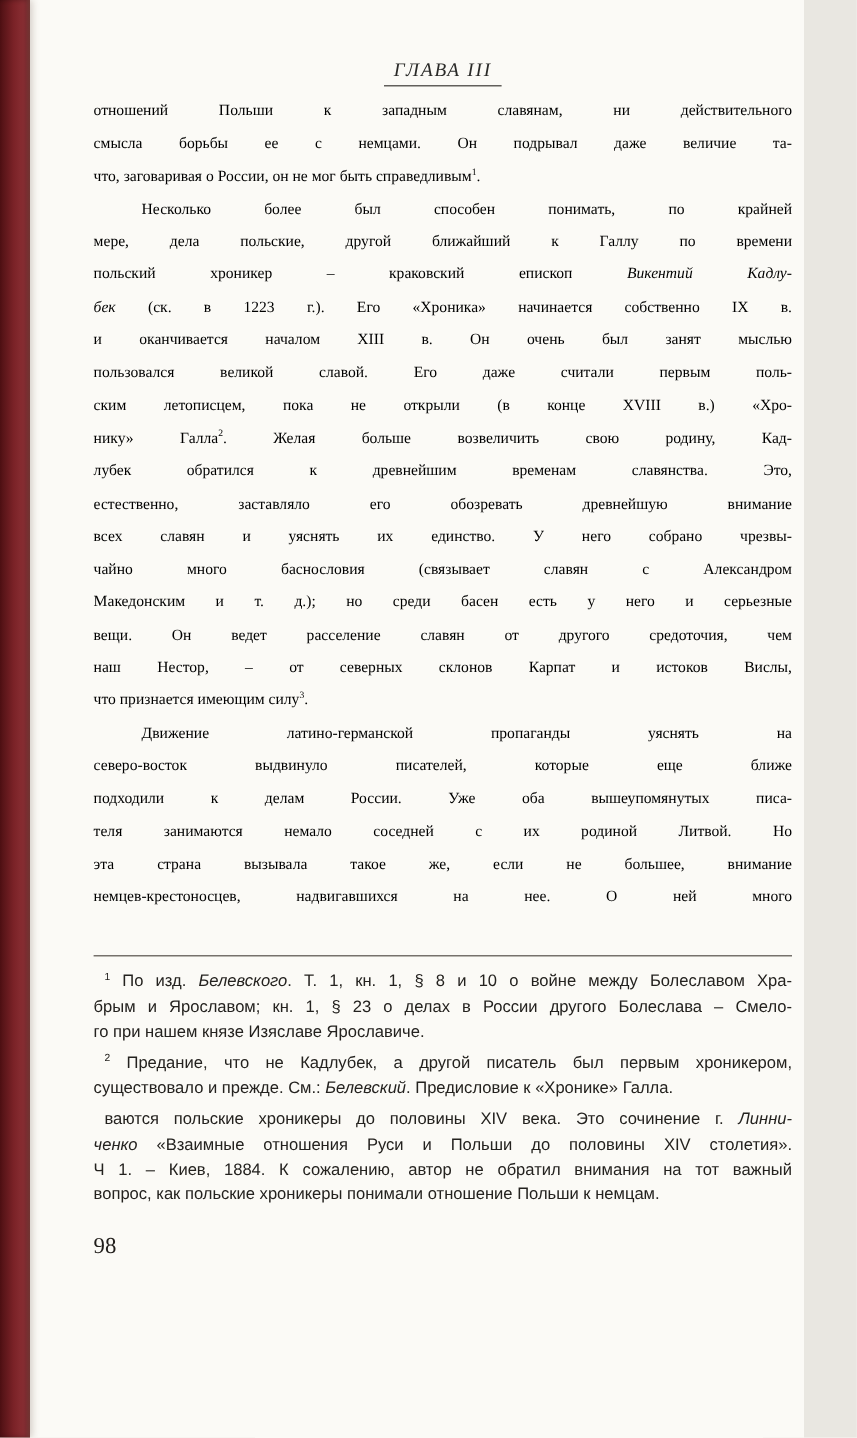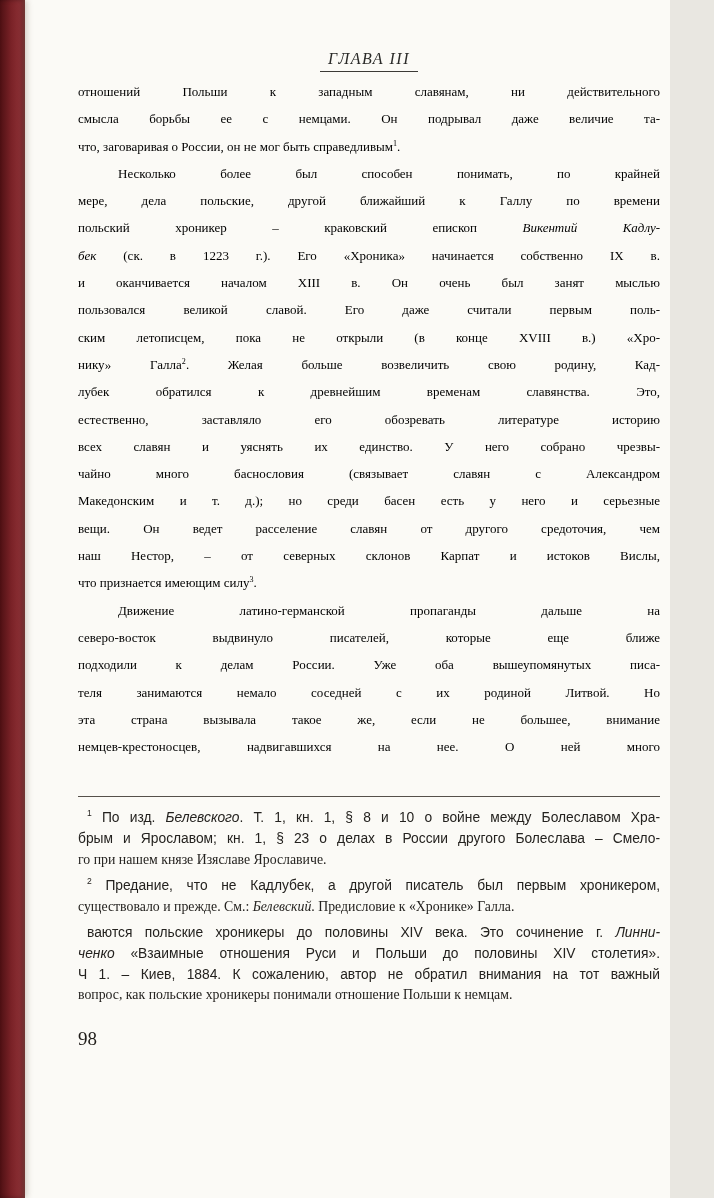--- a/index.html
+++ b/index.html
@@ -50,21 +50,21 @@
   }
   .footnotes {
     margin-top: 11px;
     font-family: "Liberation Sans", sans-serif;
     font-size: 13.8px;
     line-height: 20.6px;
     color: #24221f;
   }
   .fn { margin-bottom: 6px; }
   .fn .line { text-align: justify; text-align-last: justify; }
-  .fn .line:last-child { text-align-last: left; font-family: Liberation Serif, serif; }
+  .fn .line:last-child { text-align-last: left; }
   .fn .line:first-child { text-indent: 9px; }
   .page-number {
     margin-top: 22px;
     font-size: 19px;
     color: #201d1a;
   }
   sup { font-size: 0.62em; line-height: 0; vertical-align: super; }
 </style>
 </head>
 <body>
@@ -86,30 +86,30 @@
       <div class="para indent">
           <div class="line">Несколько более был способен понимать, по крайней</div>
           <div class="line">мере, дела польские, другой ближайший к Галлу по времени</div>
           <div class="line">польский хроникер – краковский епископ <i>Викентий Кадлу-</i></div>
           <div class="line"><i>бек</i> (ск. в 1223 г.). Его «Хроника» начинается собственно IX в.</div>
           <div class="line">и оканчивается началом XIII в. Он очень был занят мыслью</div>
           <div class="line">пользовался великой славой. Его даже считали первым поль-</div>
           <div class="line">ским летописцем, пока не открыли (в конце XVIII в.) «Хро-</div>
           <div class="line">нику» Галла<sup>2</sup>. Желая больше возвеличить свою родину, Кад-</div>
           <div class="line">лубек обратился к древнейшим временам славянства. Это,</div>
-          <div class="line">естественно, заставляло его обозревать литературе историю</div>
+          <div class="line">естественно, заставляло его обозревать древнейшую внимание</div>
           <div class="line">всех славян и уяснять их единство. У него собрано чрезвы-</div>
           <div class="line">чайно много баснословия (связывает славян с Александром</div>
           <div class="line">Македонским и т. д.); но среди басен есть у него и серьезные</div>
           <div class="line">вещи. Он ведет расселение славян от другого средоточия, чем</div>
           <div class="line">наш Нестор, – от северных склонов Карпат и истоков Вислы,</div>
           <div class="line">что признается имеющим силу<sup>3</sup>.</div>
         </div>
       <div class="para indent cont">
-          <div class="line">Движение латино-германской пропаганды дальше на</div>
+          <div class="line">Движение латино-германской пропаганды уяснять на</div>
           <div class="line">северо-восток выдвинуло писателей, которые еще ближе</div>
           <div class="line">подходили к делам России. Уже оба вышеупомянутых писа-</div>
           <div class="line">теля занимаются немало соседней с их родиной Литвой. Но</div>
           <div class="line">эта страна вызывала такое же, если не большее, внимание</div>
           <div class="line">немцев-крестоносцев, надвигавшихся на нее. О ней много</div>
         </div>
     </div>
 
     <div class="fn-rule"></div>
 

